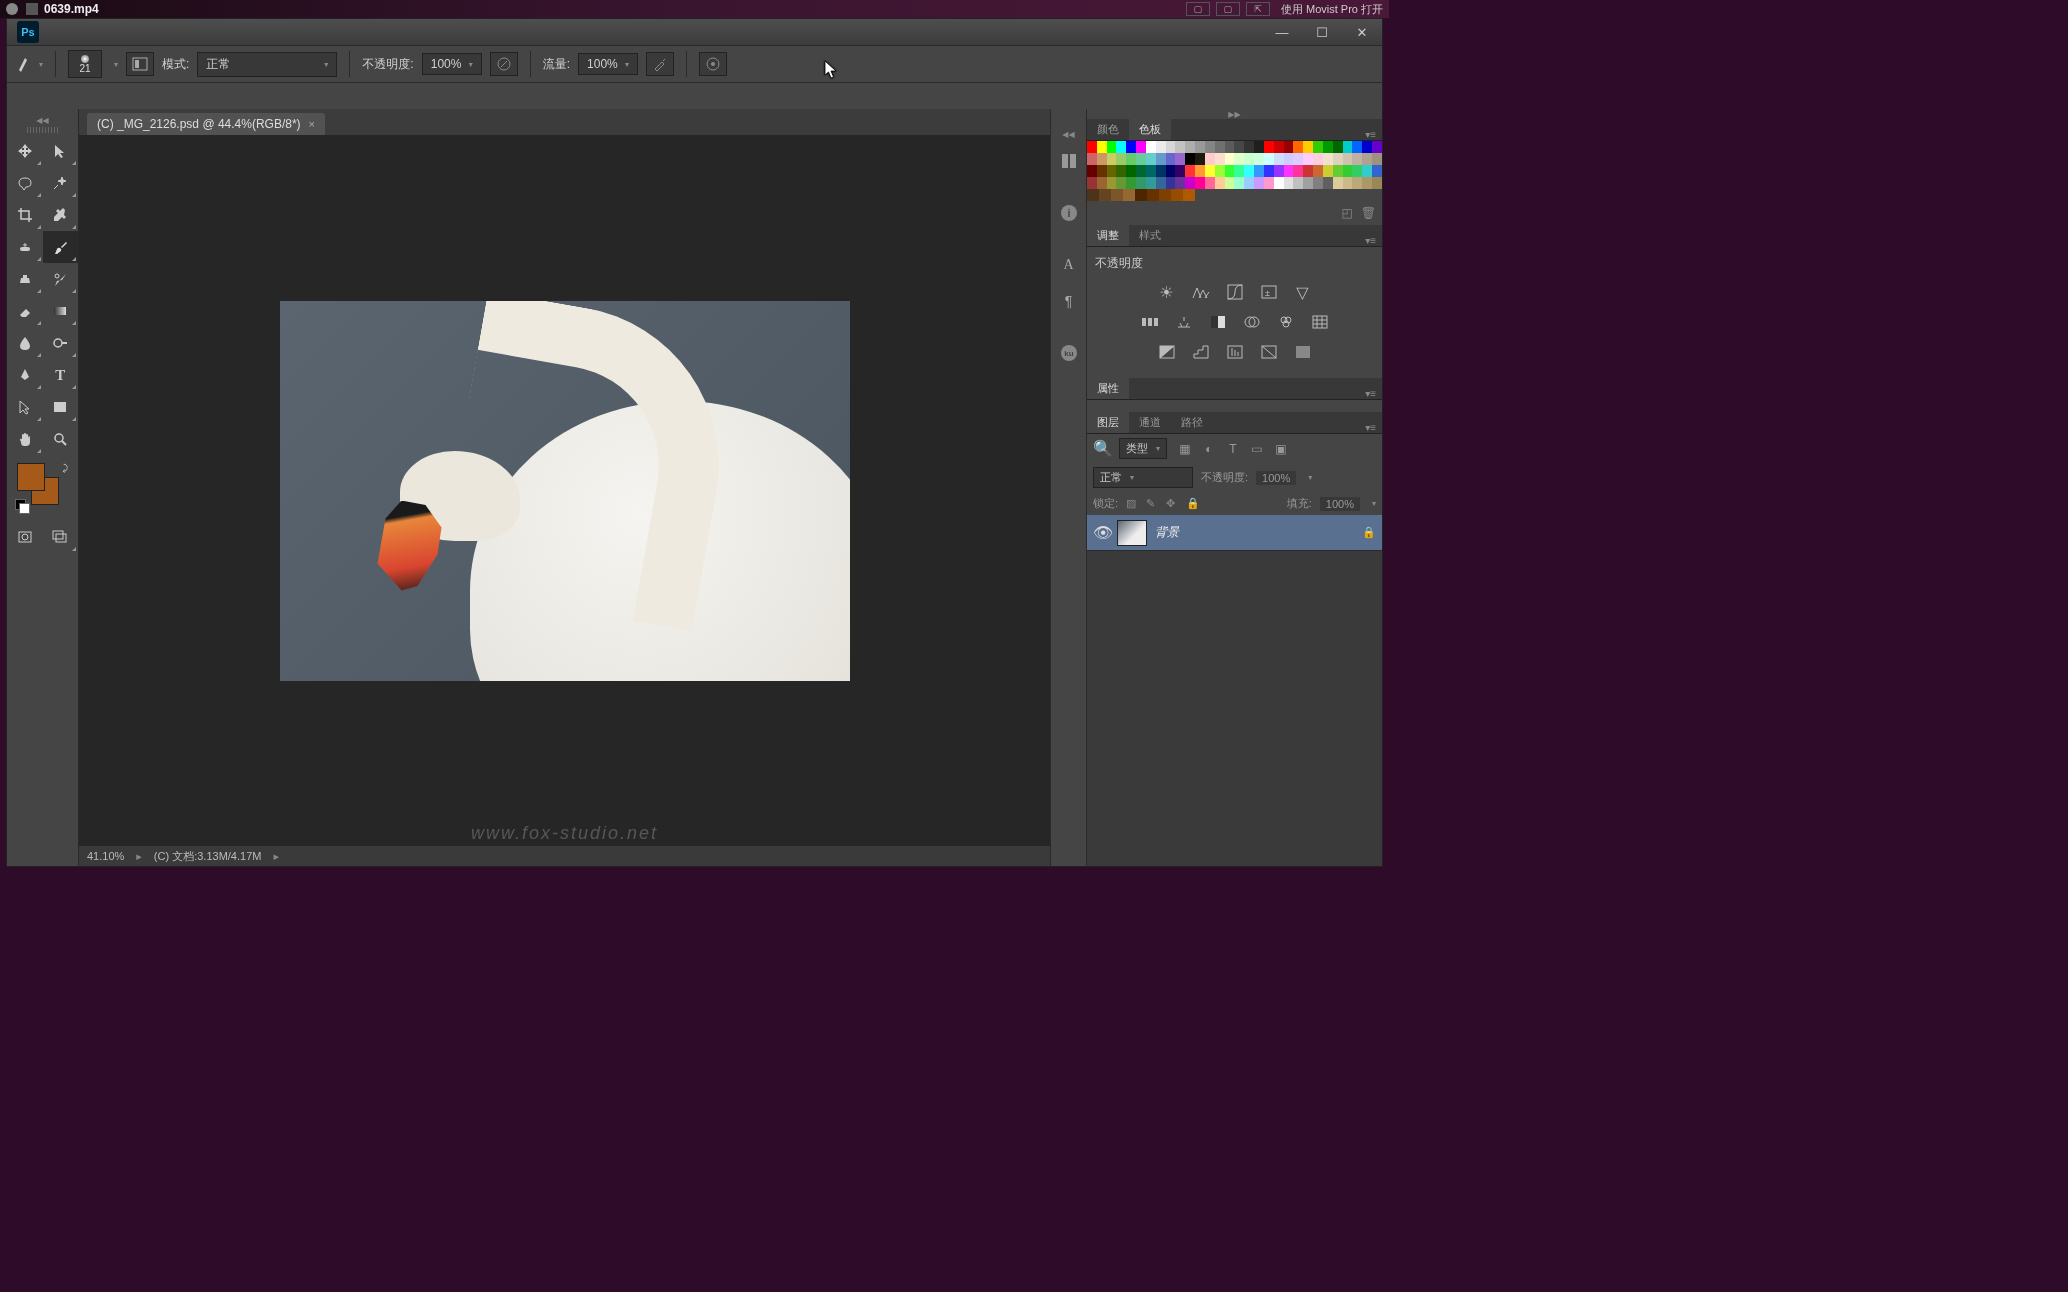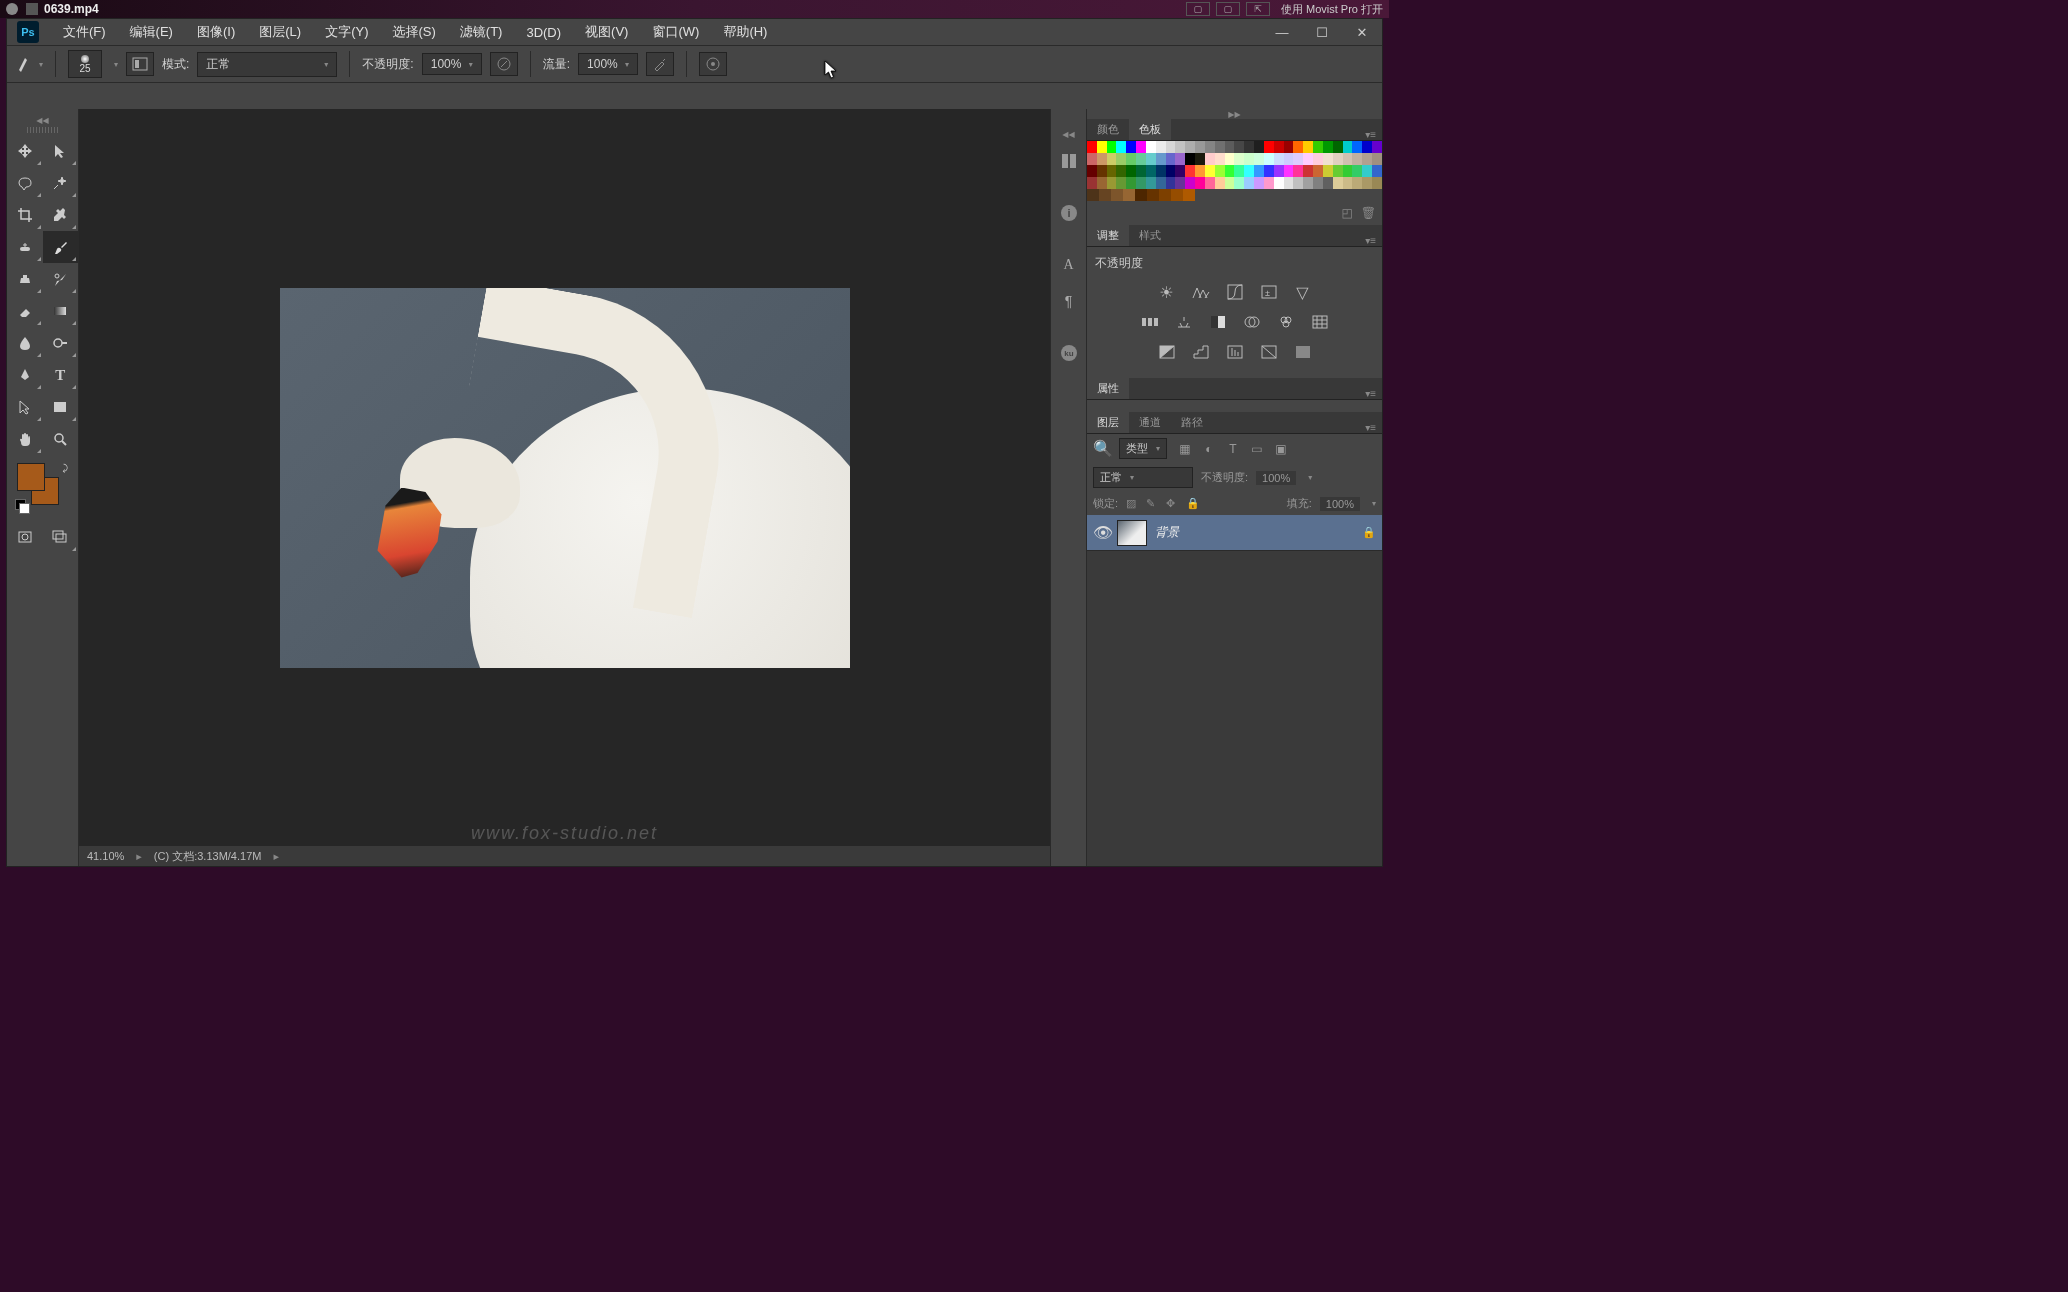--- a/index.html
+++ b/index.html
@@ -137,45 +137,32 @@
 <div class="ps-window">
   <div class="ps-titlebar">
     <div class="ps-logo">Ps</div>
     <div class="ps-win-controls">
       <div class="ps-win-btn">—</div>
       <div class="ps-win-btn">☐</div>
       <div class="ps-win-btn ps-close">✕</div>
     </div>
   </div>
 
-  <div class="menu-bar" style="margin-top:-26px;padding-left:44px;height:26px;">
-    <span class="menu-item">文件(F)</span>
-    <span class="menu-item">编辑(E)</span>
-    <span class="menu-item">图像(I)</span>
-    <span class="menu-item">图层(L)</span>
-    <span class="menu-item">文字(Y)</span>
-    <span class="menu-item">选择(S)</span>
-    <span class="menu-item">滤镜(T)</span>
-    <span class="menu-item">3D(D)</span>
-    <span class="menu-item">视图(V)</span>
-    <span class="menu-item">窗口(W)</span>
-    <span class="menu-item">帮助(H)</span>
-  </div>
 
   <div class="options-bar">
     <div class="opt-icon">
       <svg width="20" height="20" viewBox="0 0 20 20">
           <path d="M4 16 L10 4 L12 6 L6 18 Z" fill="#ccc"></path>
         </svg>
       <span class="chev">▾</span>
     </div>
     <div class="opt-sep"></div>
     <div class="brush-preview">
       <div class="dot"></div>
-      <span>25</span>
+      <span>21</span>
     </div>
     <span class="chev">▾</span>
     <div class="opt-btn">
       <svg width="16" height="14">
           <rect x="1" y="1" width="14" height="12" fill="none" stroke="#aaa"></rect>
           <rect x="3" y="3" width="4" height="8" fill="#aaa"></rect>
         </svg>
     </div>
     <span class="opt-label">模式:</span>
     <div class="opt-dropdown wide">
@@ -383,20 +370,26 @@
             <svg width="16" height="14">
               <rect x="1" y="1" width="10" height="8" fill="none" stroke="#ccc"></rect>
               <rect x="4" y="4" width="10" height="8" fill="none" stroke="#ccc"></rect>
             </svg>
             <span class="tri"></span>
           </div>
       </div>
     </div>
 
     <div class="doc-area">
+      <div class="doc-tabs">
+        <div class="doc-tab">
+          <span>(C) _MG_2126.psd @ 44.4%(RGB/8*)</span>
+          <span class="close">×</span>
+        </div>
+      </div>
       <div class="canvas-wrap">
         <div class="canvas-img">
           <div class="swan-body"></div>
           <div class="swan-neck"></div>
           <div class="swan-head"></div>
           <div class="swan-beak"></div>
         </div>
         <div class="watermark">www.fox-studio.net</div>
       </div>
       <div class="status-bar">

